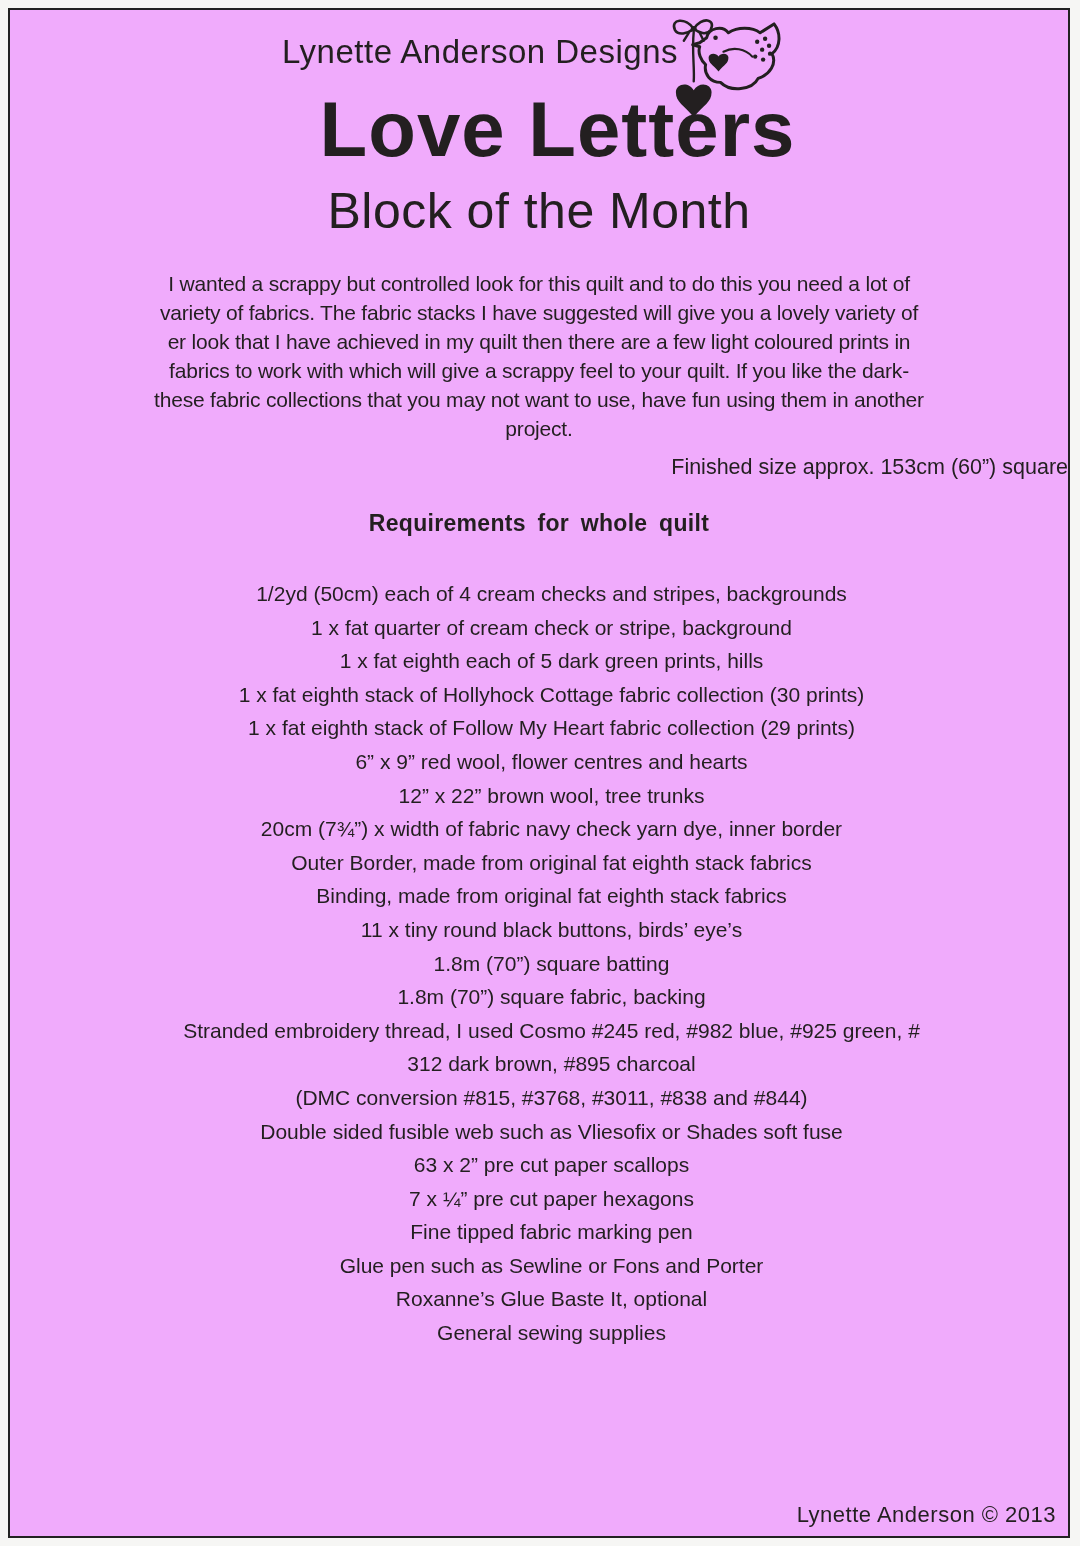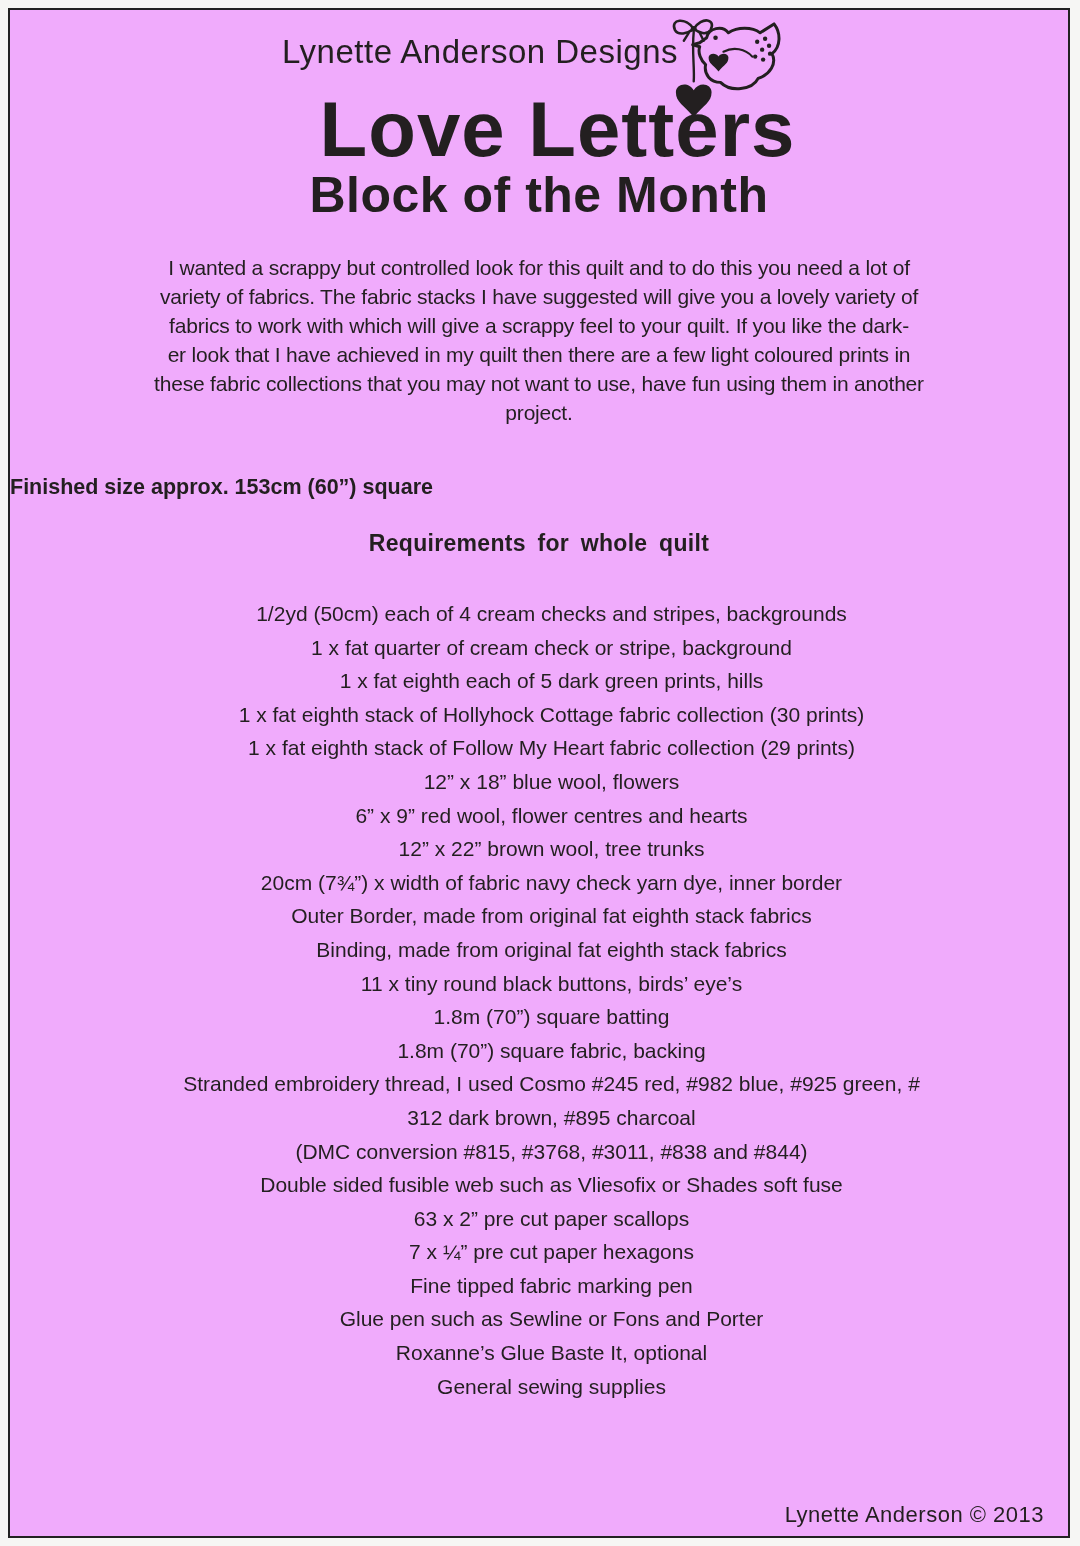--- a/index.html
+++ b/index.html
@@ -38,58 +38,57 @@
   .title{
     margin-top:16px;
     text-align:center;
     font-size:78px;
     font-weight:bold;
     line-height:1.0;
     letter-spacing:1px;
     padding-left:37px;
   }
   .subtitle{
-    margin-top:0;
+    margin-top:16px;
     text-align:center;
     font-size:50px;
-    font-weight:bold;
+    font-weight:normal;
     line-height:1.1;
     letter-spacing:0.5px;
   }
   .intro{
     margin-top:30px;
     text-align:center;
     font-size:21px;
     line-height:29px;
     letter-spacing:-0.2px;
   }
   .finished-size{
-    margin-top:48px;
-    text-align:left;
+    margin-top:12px;
+    text-align:right;
     font-size:21.5px;
-    font-weight:bold;
   }
   .req-heading{
     margin-top:30px;
     text-align:center;
     font-size:23px;
     font-weight:bold;
     word-spacing:5px;
     letter-spacing:0.3px;
   }
   .req-list{
     margin-top:40px;
     text-align:center;
     font-size:21px;
     line-height:33.6px;
     margin-left:25px;
   }
   .footer{
     position:absolute;
-    right:24px;
+    right:12px;
     bottom:8px;
     font-size:22px;
     letter-spacing:0.5px;
   }
 </style>
 </head>
 <body>
 
 <div class="page">
 
@@ -124,37 +123,36 @@
       <circle cx="113" cy="42" r="2.2"></circle>
     </g>
   </svg>
 
   <div class="title">Love Letters</div>
   <div class="subtitle">Block of the Month</div>
 
   <div class="intro">
     <div>I wanted a scrappy but controlled look for this quilt and to do this you need a lot of</div>
     <div>variety of fabrics. The fabric stacks I have suggested will give you a lovely variety of</div>
+    <div>er look that I have achieved in my quilt then there are a few light coloured prints in</div>
     <div>fabrics to work with which will give a scrappy feel to your quilt. If you like the dark-</div>
-    <div>er look that I have achieved in my quilt then there are a few light coloured prints in</div>
     <div>these fabric collections that you may not want to use, have fun using them in another</div>
     <div>project.</div>
   </div>
 
   <div class="finished-size">Finished size approx. 153cm (60”) square</div>
 
   <div class="req-heading">Requirements for whole quilt</div>
 
   <div class="req-list">
     <div>1/2yd (50cm) each of 4 cream checks and stripes, backgrounds</div>
     <div>1 x fat quarter of cream check or stripe, background</div>
     <div>1 x fat eighth each of 5 dark green prints, hills</div>
     <div>1 x fat eighth stack of Hollyhock Cottage fabric collection (30 prints)</div>
     <div>1 x fat eighth stack of Follow My Heart fabric collection (29 prints)</div>
-    <div>12” x 18” blue wool, flowers</div>
     <div>6” x 9” red wool, flower centres and hearts</div>
     <div>12” x 22” brown wool, tree trunks</div>
     <div>20cm (7¾”) x width of fabric navy check yarn dye, inner border</div>
     <div>Outer Border, made from original fat eighth stack fabrics</div>
     <div>Binding, made from original fat eighth stack fabrics</div>
     <div>11 x tiny round black buttons, birds’ eye’s</div>
     <div>1.8m (70”) square batting</div>
     <div>1.8m (70”) square fabric, backing</div>
     <div>Stranded embroidery thread, I used Cosmo #245 red, #982 blue, #925 green, #</div>
     <div>312 dark brown, #895 charcoal</div>

